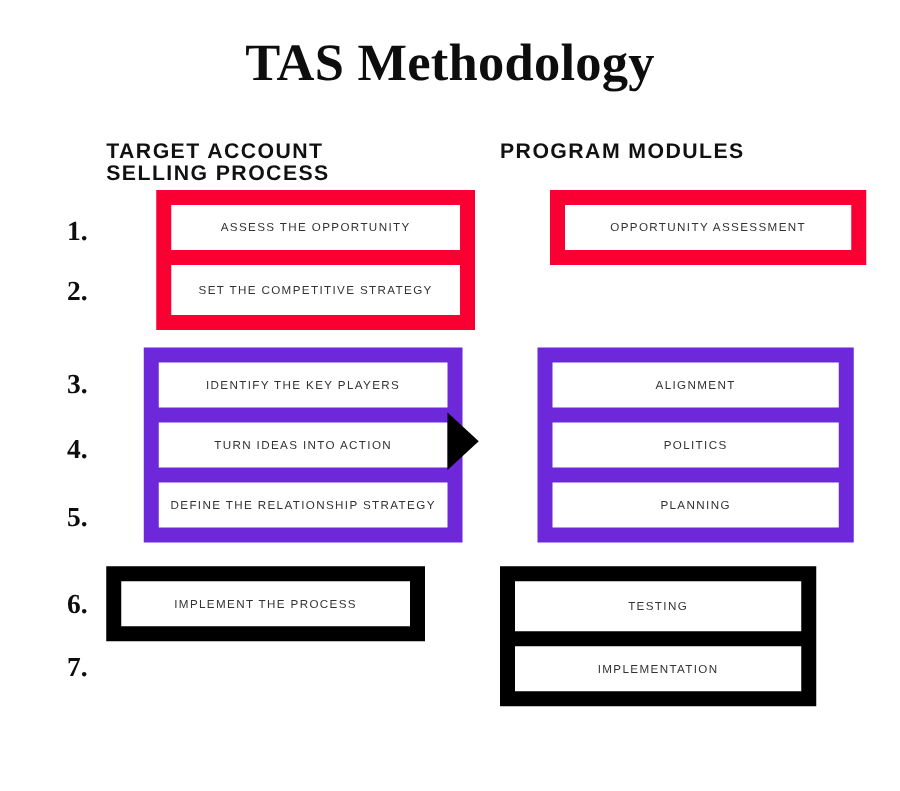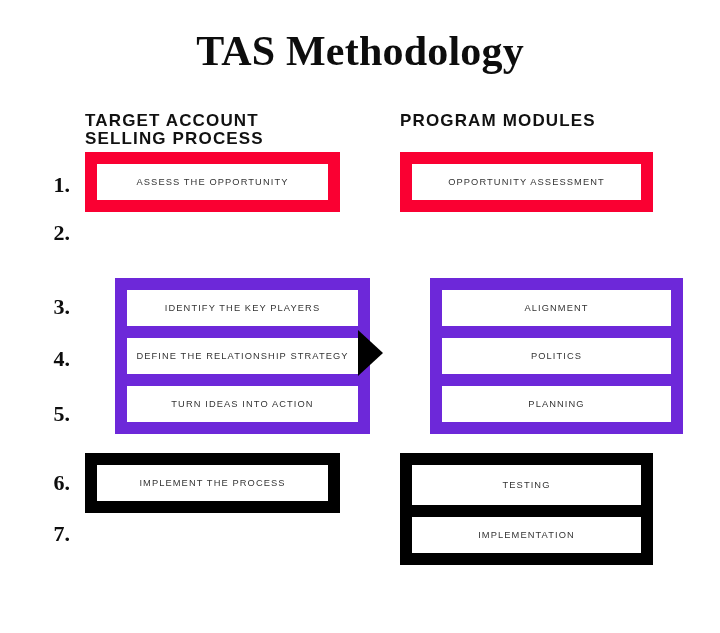--- a/index.html
+++ b/index.html
@@ -47,21 +47,21 @@
 
   
   .band {
     position: absolute;
     padding: 12px;
   }
 
   .band-left  { left: 85px;  width: 255px; }
   .band-right { left: 400px; width: 253px; }
 
-  .band-red   { background: #fa0032; }
+  .band-red   { background: #fa0032; margin-left: 40px; }
   .band-gray  { background: #6d28d9; margin-left: 30px; }
   .band-black { background: #000000; }
 
   
   .tier-1 { top: 152px; }
   .tier-2 { top: 278px; }
   .tier-3 { top: 453px; }
 
   
   .cell {
@@ -120,30 +120,31 @@
 <div class="step-num" style="top:172px">1.</div>
 <div class="step-num" style="top:220px">2.</div>
 <div class="step-num" style="top:294px">3.</div>
 <div class="step-num" style="top:346px">4.</div>
 <div class="step-num" style="top:401px">5.</div>
 <div class="step-num" style="top:470px">6.</div>
 <div class="step-num" style="top:521px">7.</div>
 
 <div class="band band-left band-red tier-1">
   <div class="cell h-short">ASSESS THE OPPORTUNITY</div>
+  <div class="cell h-tall">SET THE COMPETITIVE STRATEGY</div>
 </div>
 
 <div class="band band-right band-red tier-1">
   <div class="cell h-short">OPPORTUNITY ASSESSMENT</div>
 </div>
 
 <div class="band band-left band-gray tier-2">
   <div class="cell h-short">IDENTIFY THE KEY PLAYERS</div>
+  <div class="cell h-short">TURN IDEAS INTO ACTION</div>
   <div class="cell h-short">DEFINE THE RELATIONSHIP STRATEGY</div>
-  <div class="cell h-short">TURN IDEAS INTO ACTION</div>
 </div>
 
 <div class="band band-right band-gray tier-2">
   <div class="cell h-short">ALIGNMENT</div>
   <div class="cell h-short">POLITICS</div>
   <div class="cell h-short">PLANNING</div>
 </div>
 
 <div class="band band-left band-black tier-3">
   <div class="cell h-short">IMPLEMENT THE PROCESS</div>

